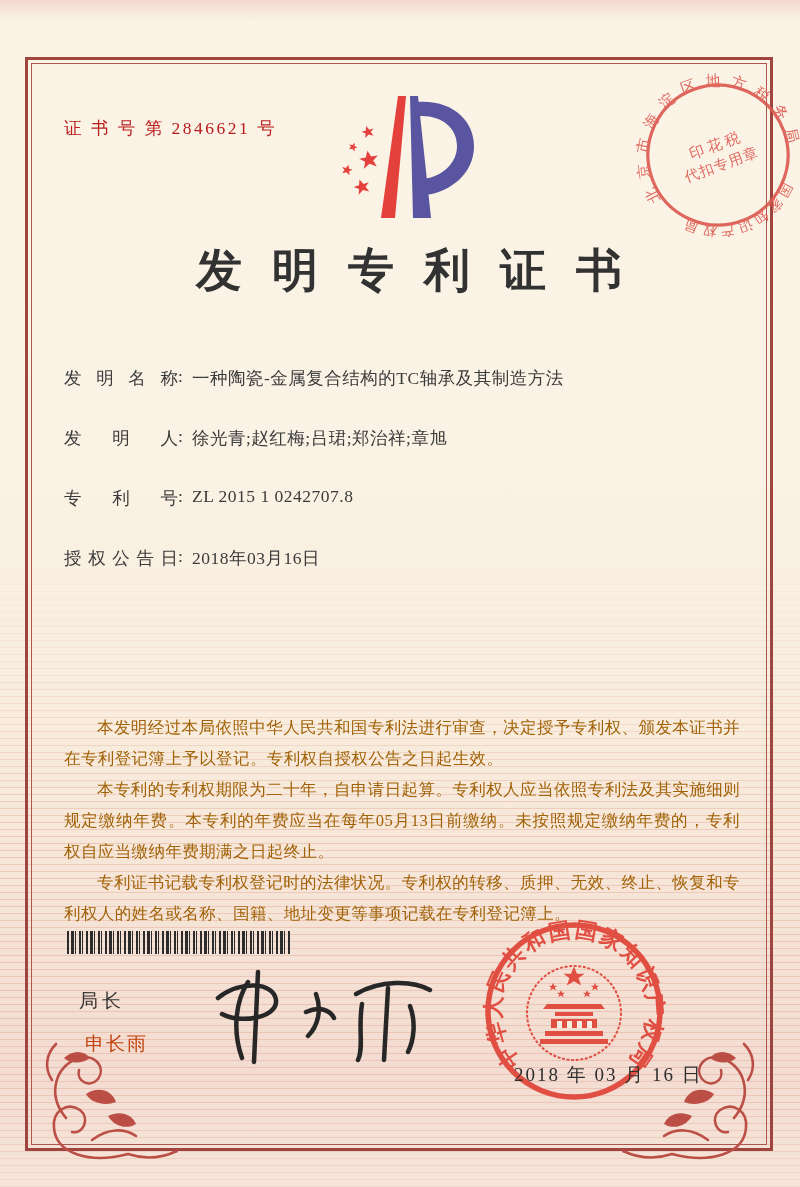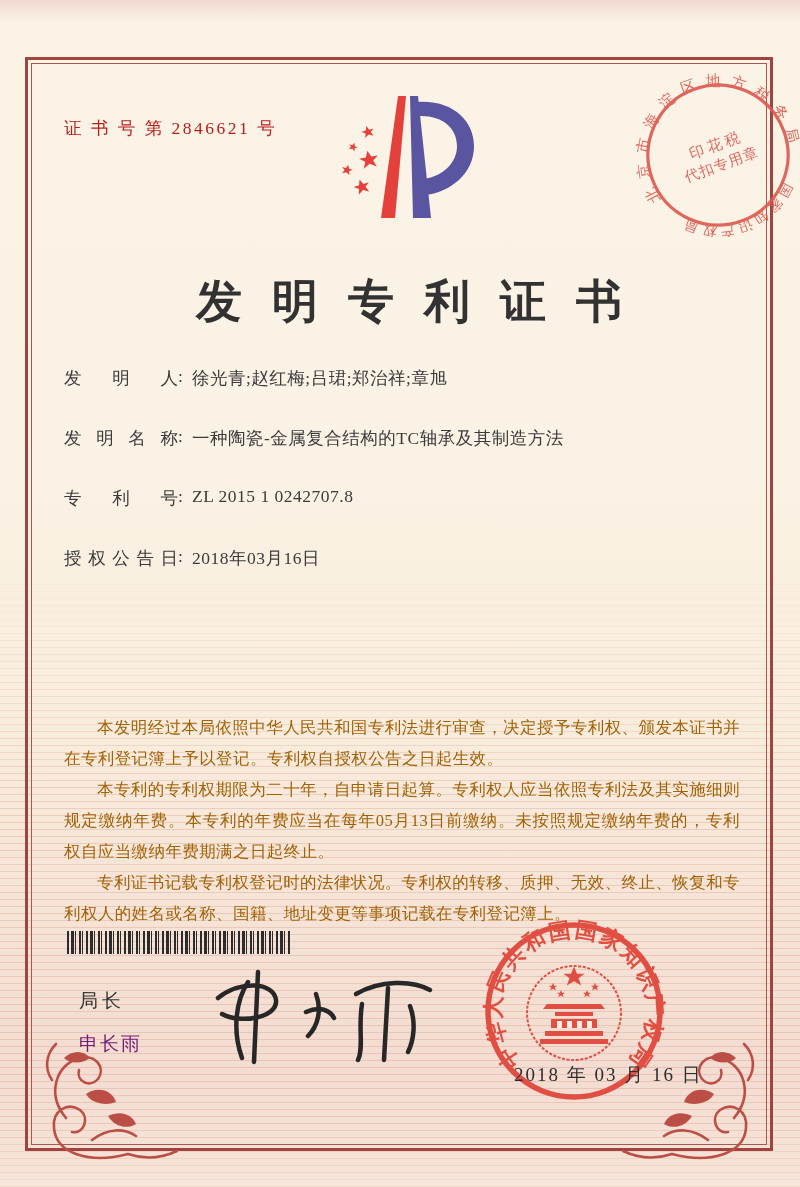--- a/index.html
+++ b/index.html
@@ -18,34 +18,34 @@
     mask-image:linear-gradient(180deg,transparent 0,#000 40%,#000 88%,rgba(0,0,0,.35) 100%);
     pointer-events:none;
   }
   .frame{
     left:25px;top:57px;width:748px;height:1094px;
     border:3px solid #9e4540;box-sizing:border-box;
   }
   .frame::after{content:'';position:absolute;inset:3px;border:1px solid #ad564e;}
   .cert-no{left:64px;top:116px;font-size:17.5px;letter-spacing:2.5px;color:#b91c1c;}
   .title{left:0;top:240px;width:100%;text-align:center;font-size:46px;font-weight:600;
-         letter-spacing:30px;padding-left:48px;box-sizing:border-box;color:#323232;margin-top:31px;}
+         letter-spacing:30px;padding-left:48px;box-sizing:border-box;color:#323232;}
   .fields{left:64px;top:366px;width:676px;font-size:17.5px;color:#3b3b3b;}
   .frow{height:60px;white-space:nowrap;}
   .flabel{display:inline-block;width:114px;text-align:justify;text-align-last:justify;vertical-align:top;}
   .fcolon{display:inline-block;width:14px;vertical-align:top;}
   .fvalue{letter-spacing:0.5px;}
   .paras{left:64px;top:712px;width:676px;font-size:16.5px;line-height:31px;
          text-align:justify;color:#a16207;letter-spacing:0.4px;}
   .paras p{margin:0;text-indent:2em;}
   .barcode{left:67px;top:931px;width:224px;height:23px;
     background:repeating-linear-gradient(90deg,#2c2c2c 0 2px,transparent 2px 4px,#2c2c2c 4px 7px,transparent 7px 8px,#2c2c2c 8px 9px,transparent 9px 12px,#2c2c2c 12px 14px,transparent 14px 15px,#2c2c2c 15px 16px,transparent 16px 19px);
   }
   .signer-title{left:79px;top:988px;font-size:19px;letter-spacing:4px;color:#333;}
-  .signer-name{left:79px;top:1031px;font-size:19px;letter-spacing:2px;color:#701a75;}
+  .signer-name{left:85px;top:1031px;font-size:19px;letter-spacing:2px;color:#c2410c;}
   .signature{left:188px;top:960px;}
   .tax-stamp{left:633px;top:70px;transform:rotate(-20deg);}
   .seal{left:479px;top:916px;}
   .issue-date{left:494px;top:1062px;font-size:19px;letter-spacing:2px;color:#2e2e2e;z-index:6;margin-left:20px;}
   .logo{left:338px;top:90px;}
   .fl-bl{left:28px;top:1032px;}
   .fl-br{right:28px;top:1032px;transform:scaleX(-1);}
   svg text{font-family:"Liberation Serif","DejaVu Serif",serif;}
 </style>
 </head>
@@ -116,24 +116,24 @@
     </text>
     <text x="85" y="80" text-anchor="middle" font-size="15" fill="#dd5b52">印 花 税</text>
     <text x="85" y="100" text-anchor="middle" font-size="14.5" fill="#dd5b52" letter-spacing="1">代扣专用章</text>
   </g>
 </svg>
 
 <div class="abs title">发明专利证书</div>
 
 <div class="abs fields">
   <div class="frow">
+    <span class="flabel">发明名称</span><span class="fcolon">:</span><span class="fvalue">一种陶瓷-金属复合结构的TC轴承及其制造方法</span>
+  </div>
+  <div class="frow">
     <span class="flabel">发明人</span><span class="fcolon">:</span><span class="fvalue">徐光青;赵红梅;吕珺;郑治祥;章旭</span>
-  </div>
-  <div class="frow">
-    <span class="flabel">发明名称</span><span class="fcolon">:</span><span class="fvalue">一种陶瓷-金属复合结构的TC轴承及其制造方法</span>
   </div>
   <div class="frow">
     <span class="flabel">专利号</span><span class="fcolon">:</span><span class="fvalue">ZL 2015 1 0242707.8</span>
   </div>
   <div class="frow">
     <span class="flabel">授权公告日</span><span class="fcolon">:</span><span class="fvalue">2018年03月16日</span>
   </div>
 </div>
 
 <div class="abs paras">

